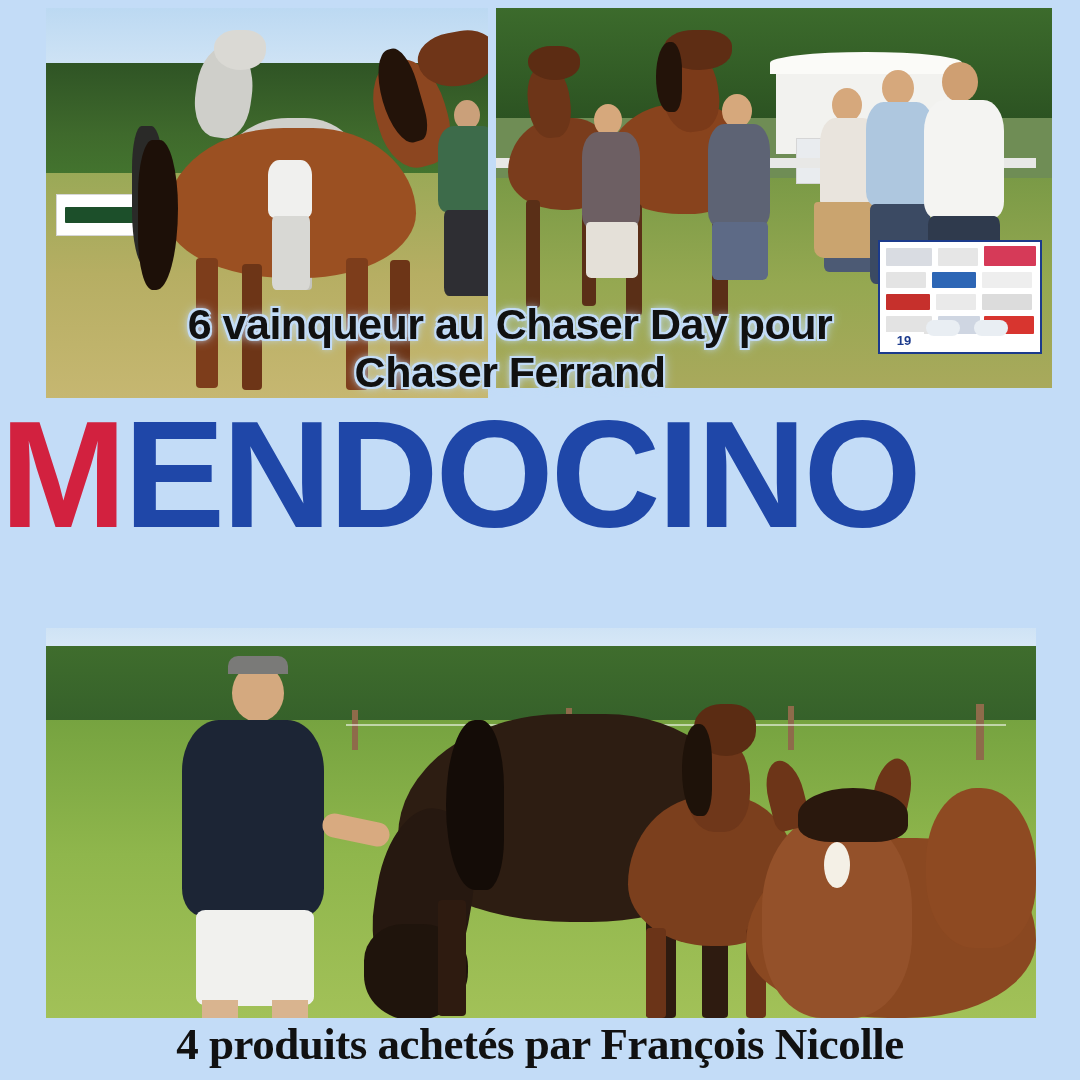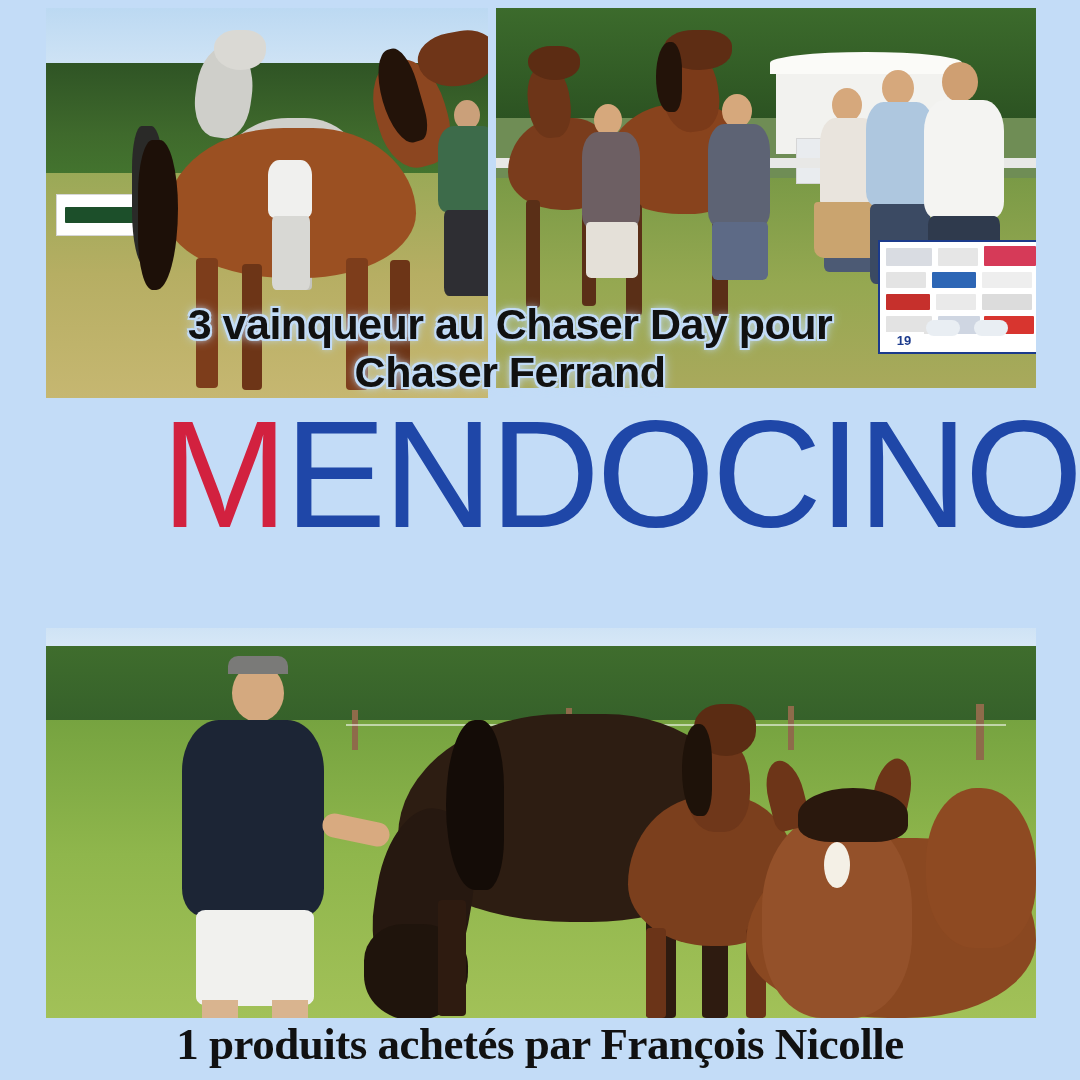--- a/index.html
+++ b/index.html
@@ -34,20 +34,21 @@
     top: 8px;
     width: 442px;
     height: 390px;
   }
 
   #photo-prize-right {
     left: 496px;
     top: 8px;
     width: 540px;
     height: 380px;
+    padding-left: 16px;
   }
 
   #photo-field-bottom {
     left: 46px;
     top: 628px;
     width: 990px;
     height: 390px;
   }
 
   
@@ -178,23 +179,23 @@
     letter-spacing: -0.5px;
     text-shadow: 0 0 6px #c3dcf7, 0 0 12px #c3dcf7, 2px 2px 0 #c3dcf7,
                  -2px 2px 0 #c3dcf7, 2px -2px 0 #c3dcf7, -2px -2px 0 #c3dcf7;
   }
 
   .headline {
     position: absolute;
     left: 0;
     top: 398px;
     width: 1080px;
-    text-align: right;
+    text-align: left;
     font-size: 152px;
-    font-weight: normal;
+    font-weight: bold;
     line-height: 1;
     letter-spacing: -3px;
     color: #1f47a8;
     white-space: nowrap;
   }
   .headline .accent {
     color: #d2213f;
   }
 
   .subtitle-mid {
@@ -321,21 +322,21 @@
       <div class="banner-cell" style="left:58px;top:74px;width:42px;height:18px;background:#cfd6e2;"></div>
       <div class="banner-cell" style="left:104px;top:74px;width:50px;height:18px;background:#d8352f;"></div>
       <div style="position:absolute;left:4px;top:90px;width:40px;height:18px;background:#ffffff;color:#1b3a8c;font-size:13px;font-weight:bold;text-align:center;line-height:18px;">19</div>
     </div>
 
     <div style="position:absolute;left:430px;top:312px;width:34px;height:16px;background:#e9eef3;border-radius:8px;"></div>
     <div style="position:absolute;left:478px;top:312px;width:34px;height:16px;background:#e9eef3;border-radius:8px;"></div>
   </div>
 
   <div class="subtitle-top">
-    <div>3 vainqueur au Chaser Day pour</div>
+    <div>6 vainqueur au Chaser Day pour</div>
     <div>Chaser Ferrand</div>
   </div>
 
   <div class="headline"><span class="accent">M</span><span>ENDOCINO</span></div>
 
 
   <div class="photo" id="photo-field-bottom">
     <div class="sky" style="height:70px;background:linear-gradient(#cfe3f5,#eef5fb);"></div>
     <div class="treeline" style="top:18px;height:80px;background:linear-gradient(#3f6d2d,#35602a);"></div>
     <div class="grass" style="top:92px;background:linear-gradient(#76a340,#8fb64c 45%,#a2c158);"></div>
@@ -372,15 +373,15 @@
     <div class="horse" style="left:700px;top:210px;width:290px;height:180px;background:#8a4821;"></div>
     <div class="head" style="left:688px;top:740px;"></div>
     <div class="neck" style="left:880px;top:160px;width:110px;height:160px;background:#8e4a22;"></div>
     <div class="head" style="left:716px;top:186px;width:150px;height:204px;background:#94512a;border-radius:46% 46% 40% 40%;"></div>
     <div style="position:absolute;left:778px;top:214px;width:26px;height:46px;background:#f4f0e6;border-radius:50%;"></div>
     <div style="position:absolute;left:722px;top:132px;width:36px;height:70px;background:#6d3518;border-radius:50% 50% 20% 20%;transform:rotate(-14deg);"></div>
     <div style="position:absolute;left:828px;top:130px;width:36px;height:70px;background:#6d3518;border-radius:50% 50% 20% 20%;transform:rotate(12deg);"></div>
     <div class="mane" style="left:752px;top:160px;width:110px;height:54px;background:#2a180d;border-radius:50% 50% 30% 30%;"></div>
   </div>
 
-  <div class="footer-text">1 produits achetés par François Nicolle</div>
+  <div class="footer-text">4 produits achetés par François Nicolle</div>
 
 </div>
 
 </body></html>

